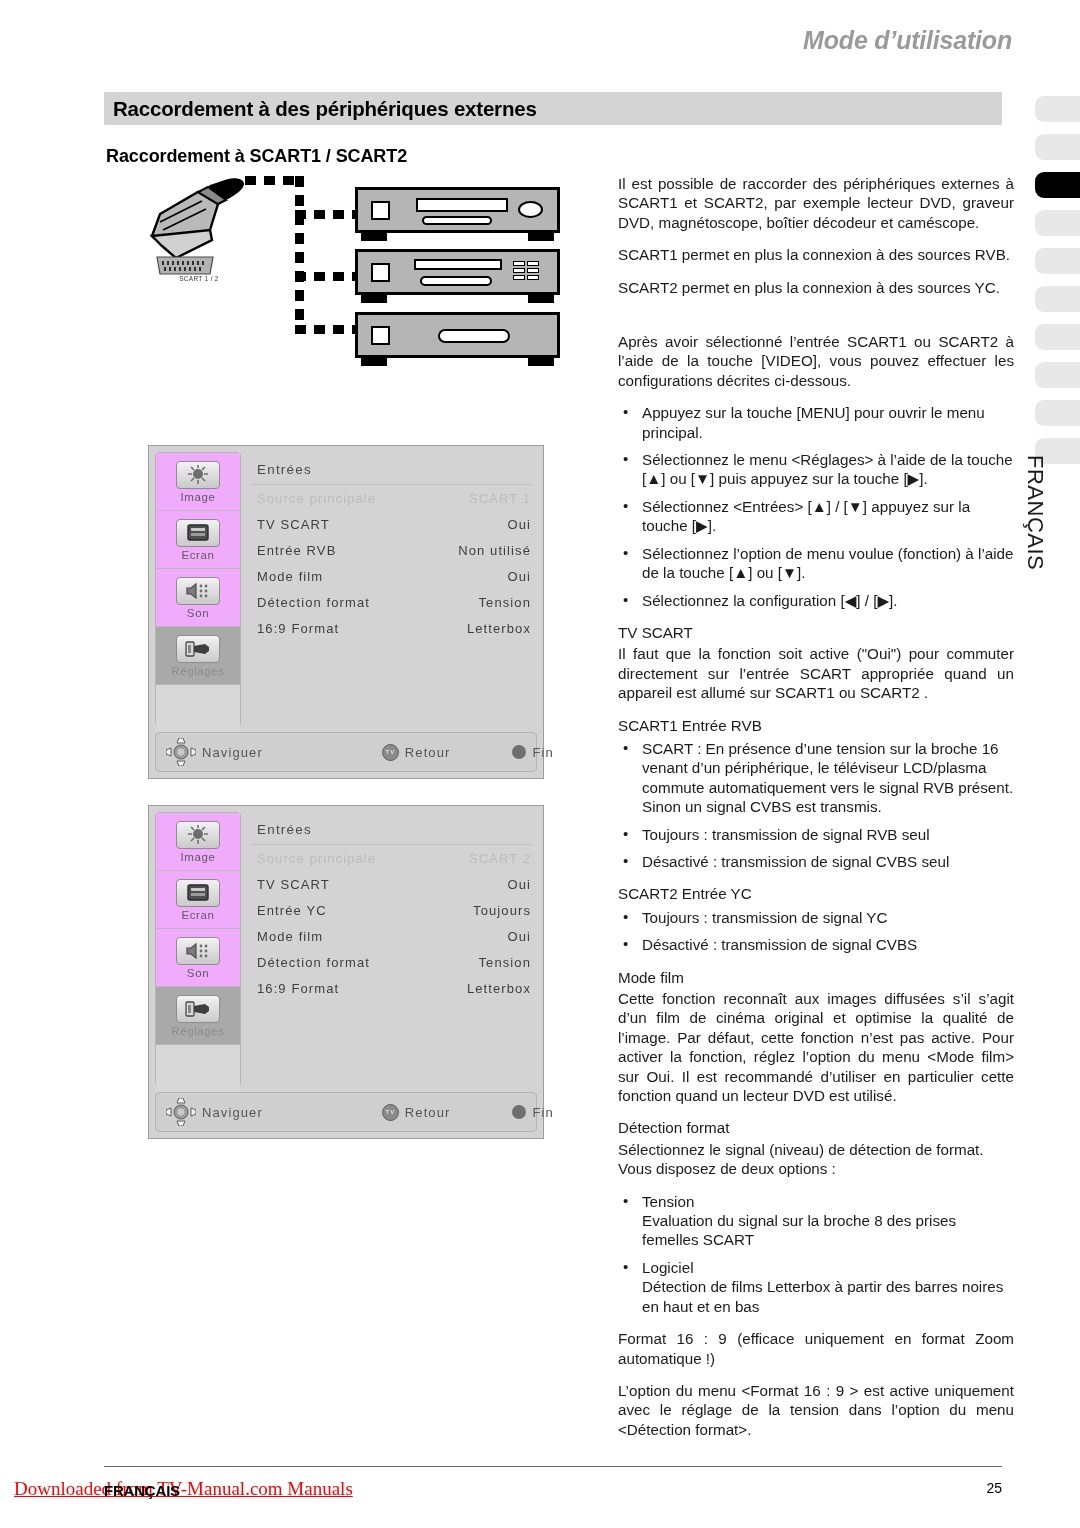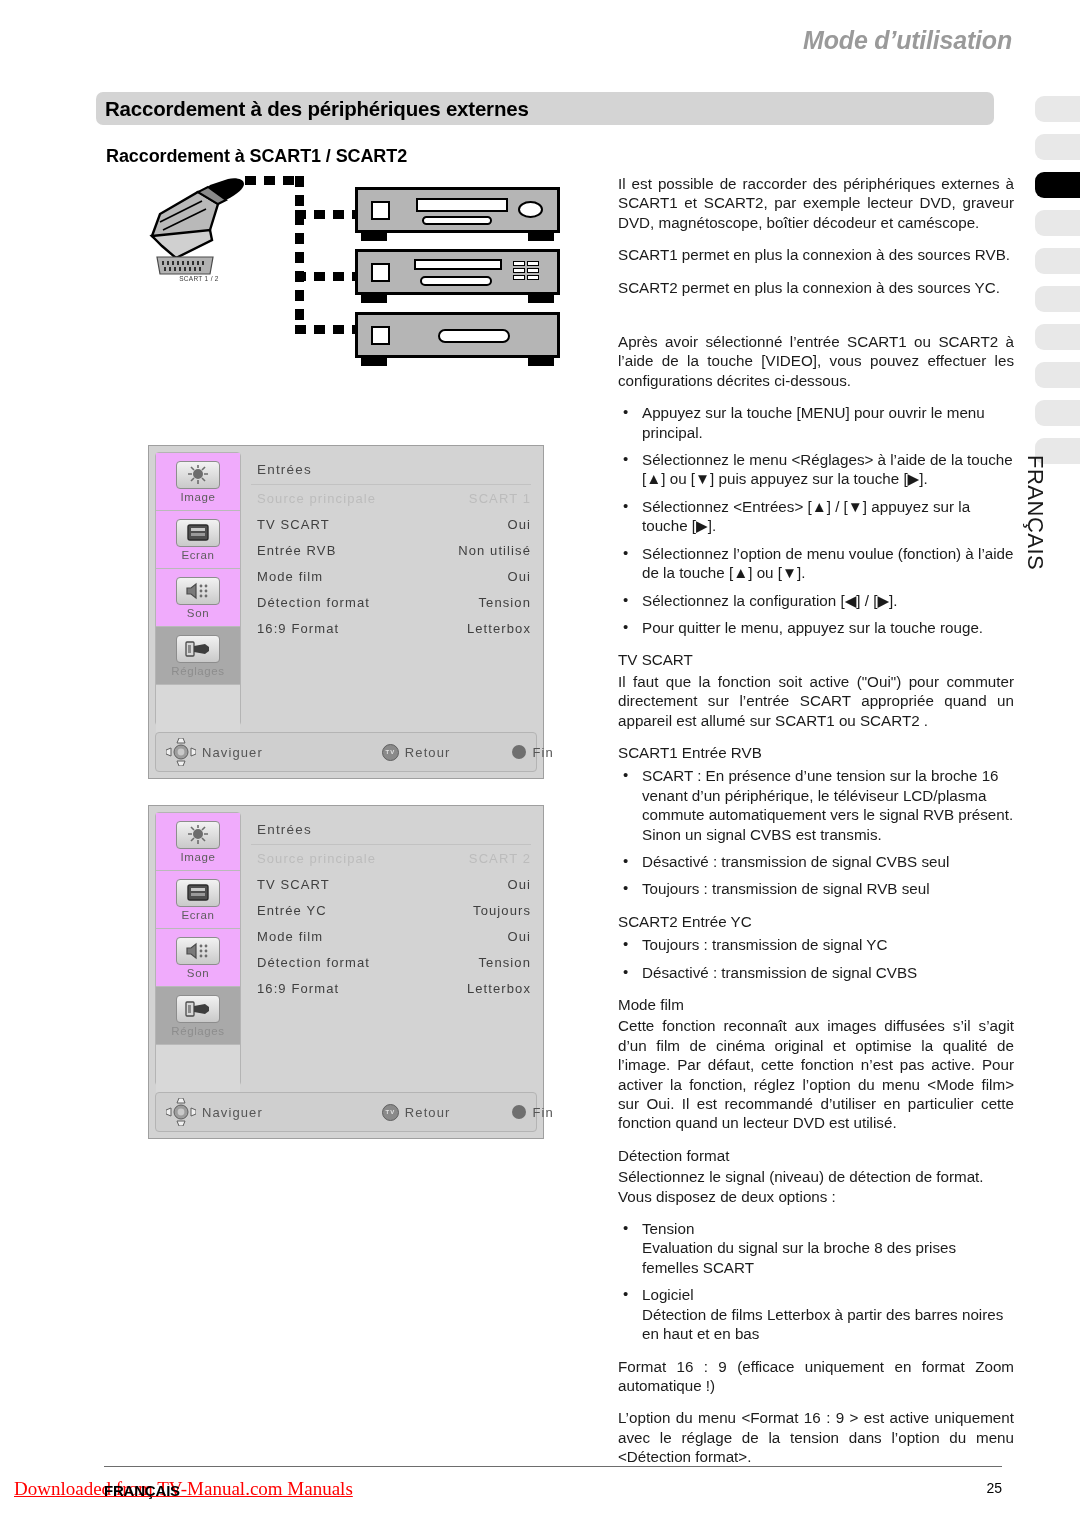--- a/index.html
+++ b/index.html
@@ -15,23 +15,23 @@
 
   
   .running-head{
     position:absolute;left:0;top:26px;width:1012px;
     text-align:right;
     font-style:italic;font-weight:bold;font-size:25px;
     color:#9a9a9a;
     letter-spacing:-0.2px;
   }
   .section-bar{
-    position:absolute;left:96px;top:92px;width:898px;height:33px;
+    position:absolute;left:104px;top:92px;width:898px;height:33px;
     background:#d4d4d4;
-    border-radius:7px;
+    border-radius:1px;
     display:flex;align-items:center;
   }
   .section-bar span{
     font-weight:bold;font-size:20.5px;color:#000;
     padding-left:9px;letter-spacing:-0.2px;
   }
   .sub-head{
     position:absolute;left:106px;top:138px;
     font-weight:bold;font-size:18px;letter-spacing:-0.1px;margin-top:8px;
   }
@@ -558,31 +558,30 @@
     <div class="spacer-lg"></div>
 
     <p>Après avoir sélectionné l’entrée SCART1 ou SCART2 à l’aide de la touche [VIDEO], vous pouvez effectuer les configurations décrites ci-dessous.</p>
 
     <ul>
       <li>Appuyez sur la touche [MENU] pour ouvrir le menu principal.</li>
       <li>Sélectionnez le menu &lt;Réglages&gt; à l’aide de la touche [▲] ou [▼] puis appuyez sur la touche [▶].</li>
       <li>Sélectionnez &lt;Entrées&gt; [▲] / [▼] appuyez sur la touche [▶].</li>
       <li>Sélectionnez l’option de menu voulue (fonction) à l’aide de la touche [▲] ou [▼].</li>
       <li>Sélectionnez la configuration [◀] / [▶].</li>
-      <li>Pour quitter le menu, appuyez sur la touche rouge.</li>
     </ul>
 
     <p class="hd nj">TV SCART</p>
     <p>Il faut que la fonction soit active ("Oui") pour commuter directement sur l’entrée SCART appropriée quand un appareil est allumé sur SCART1 ou SCART2 .</p>
 
     <p class="tight nj">SCART1 Entrée RVB</p>
     <ul>
       <li>SCART : En présence d’une tension sur la broche 16 venant d’un périphérique, le téléviseur LCD/plasma commute automatiquement vers le signal RVB présent. Sinon un signal CVBS est transmis.</li>
+      <li>Toujours : transmission de signal RVB seul</li>
       <li>Désactivé : transmission de signal CVBS seul</li>
-      <li>Toujours : transmission de signal RVB seul</li>
     </ul>
 
     <p class="tight nj">SCART2 Entrée YC</p>
     <ul>
       <li>Toujours : transmission de signal YC</li>
       <li>Désactivé : transmission de signal CVBS</li>
     </ul>
 
     <p class="hd nj">Mode film</p>
     <p>Cette fonction reconnaît aux images diffusées s’il s’agit d’un film de cinéma original et optimise la qualité de l’image. Par défaut, cette fonction n’est pas active. Pour activer la fonction, réglez l’option du menu &lt;Mode film&gt; sur Oui. Il est recommandé d’utiliser en particulier cette fonction quand un lecteur DVD est utilisé.</p>

